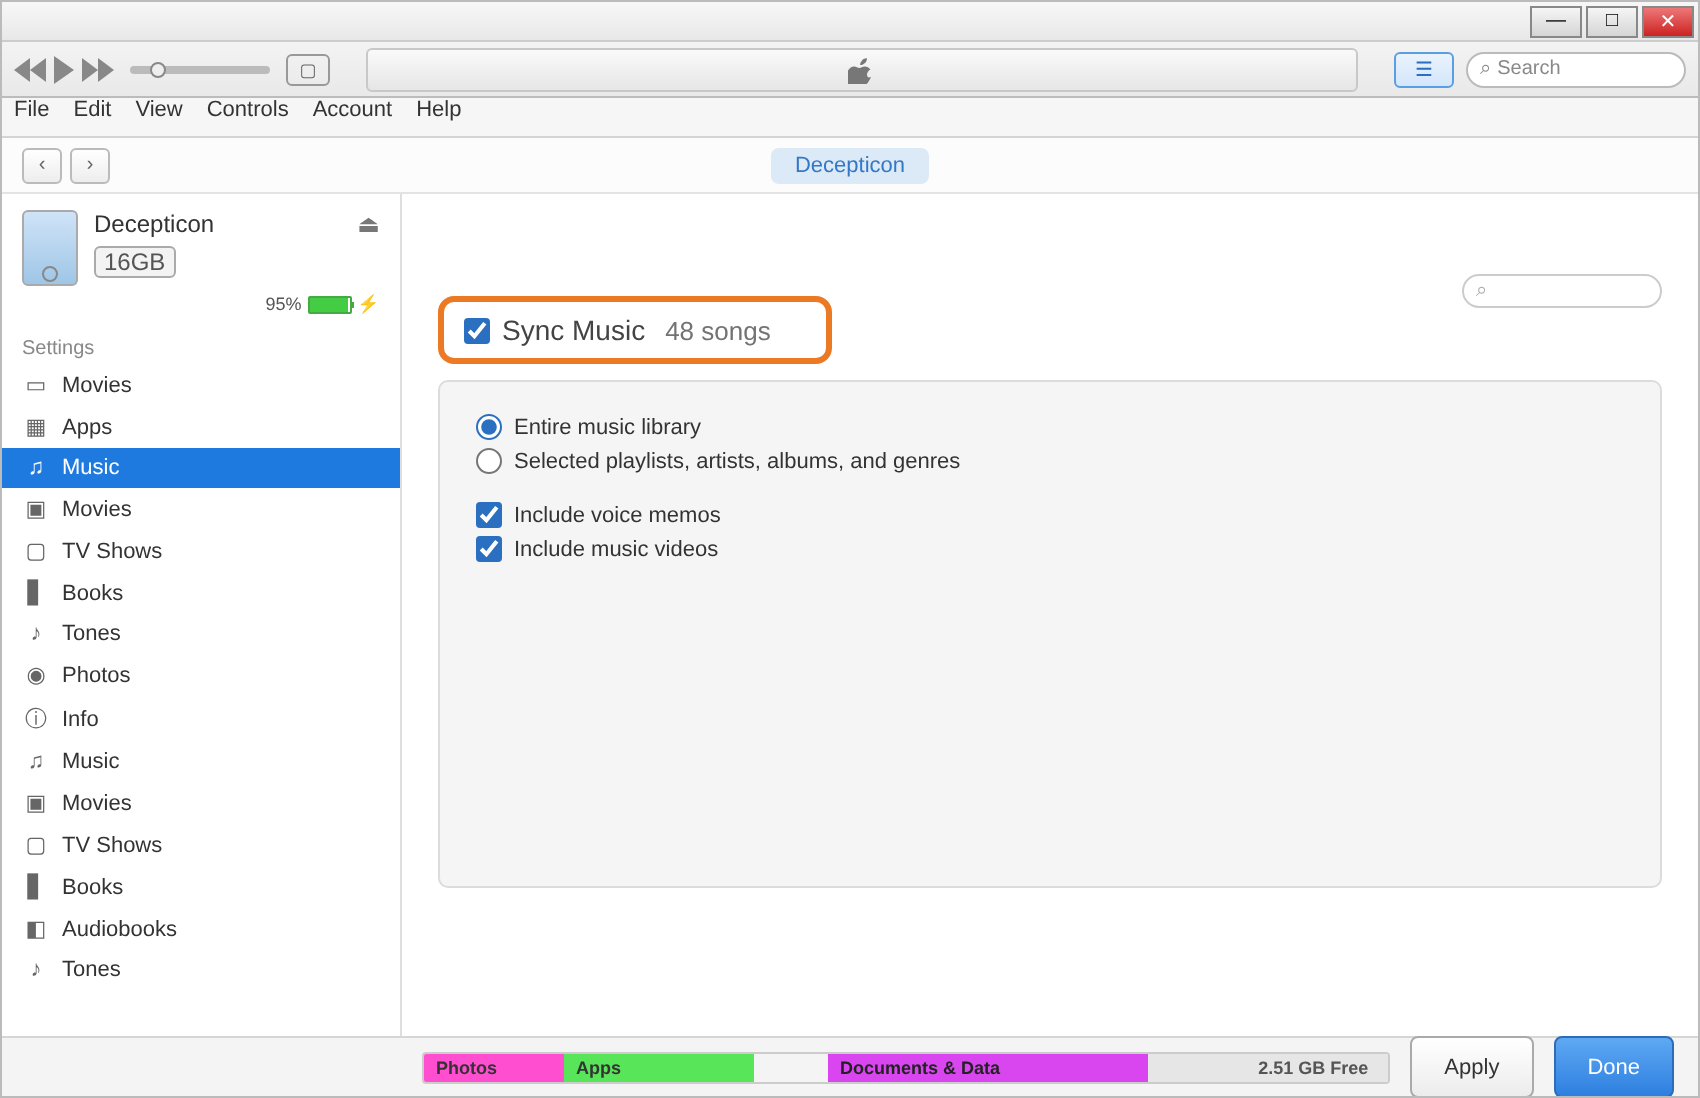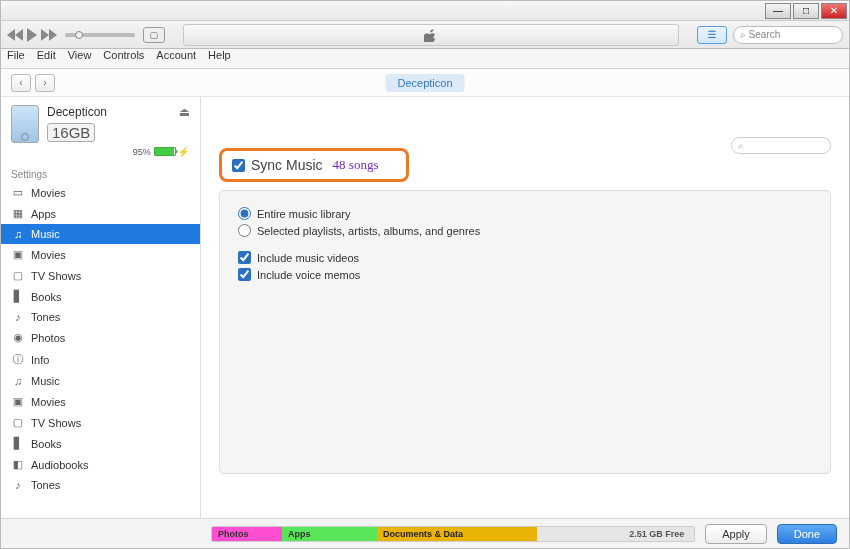--- a/index.html
+++ b/index.html
@@ -35,55 +35,55 @@
 .split { display:flex; height: calc(549px - 20px - 28px - 20px - 28px - 30px); }
 .sidebar { width:200px; border-right:1px solid #dedede; background:#fff; overflow-y:auto; font-size:11px; }
 .content { flex:1; background:#fff; position:relative; padding:12px 18px 0 18px; }
 
 
 .devhead { display:flex; padding:8px 10px 4px 10px; gap:8px; align-items:flex-start; }
 .devimg { width:28px; height:38px; background:linear-gradient(#cfe3f7,#9fc6e7); border:1px solid #aaa; border-radius:3px; position:relative;}
 .devimg::after{content:''; position:absolute; bottom:1px; left:50%; transform:translateX(-50%); width:6px; height:6px; border:1px solid #888; border-radius:50%;}
 .devinfo { flex:1; }
 .devname { font-size:12px; color:#333; }
-.capbadge { display:inline-block; border:1px solid #aaa; border-radius:3px; padding:0 4px; font-size:15px; color:#555; margin-top:4px; background:#f3f3f3;}
+.capbadge { display:inline-block; border:1px solid #aaa; border-radius:3px; padding:0 4px; font-size:12px; color:#555; margin-top:4px; background:#f3f3f3;}
 .eject { color:#777; font-size:12px; }
-.batrow { display:flex; justify-content:flex-end; align-items:flex-start; gap:3px; padding:0 10px 6px 0; font-size:9px; color:#555;}
+.batrow { display:flex; justify-content:flex-end; align-items:flex-end; gap:3px; padding:0 10px 6px 0; font-size:9px; color:#555;}
 .battery { width:22px; height:9px; border:1px solid #4a4; border-radius:1px; position:relative; }
 .battery::after{content:''; position:absolute; right:-2px; top:2px; width:1px; height:3px; background:#4a4;}
 .batfill{ position:absolute; left:0; top:0; bottom:0; width:95%; background:#4c4;}
 
 .sidesection { color:#888; font-size:10px; padding:6px 10px 2px 10px; }
 .sideitem { display:flex; align-items:center; gap:6px; padding:4px 10px 4px 10px; color:#333; cursor:default;}
 .sideitem .icn { width:14px; text-align:center; color:#666; font-size:11px;}
 .sideitem.selected { background:#1f7ae0; color:#fff; }
 .sideitem.selected .icn { color:#fff; }
 
 
 .syncbar { display:flex; align-items:center; justify-content:space-between; }
 .synchead { display:flex; align-items:center; gap:6px; border:3px solid #ec7a24; border-radius:8px; padding:6px 28px 6px 10px;margin-top:39px; }
 .synchead input[type=checkbox]{ accent-color:#2a6fc0; }
 .synctitle { font-size:14px; color:#444; }
-.synccount { font-size:13px; color:#6d28d9; margin-left:4px;font-family:Liberation Serif, serif;}
+.synccount { font-size:13px; color:#737373; margin-left:4px;}
 .searchsmall { width:100px; height:17px; border:1px solid #ccc; border-radius:9px; font-size:10px; color:#aaa; display:flex; align-items:center; padding:0 6px;}
 
-.panel { margin-top:8px; border:1px solid #dcdcdc; border-radius:5px; background:#f5f5f5; padding:14px 18px; font-size:11px; color:#333; height:284px;}
+.panel { margin-top:8px; border:1px solid #dcdcdc; border-radius:5px; background:#f5f5f5; padding:14px 18px; font-size:11px; color:#333; height:254px;}
 .optrow { display:flex; align-items:center; gap:6px; padding:2px 0;}
 .optrow input { accent-color:#2a6fc0; }
 .optgap { height:10px; }
 
 
 .bottombar { position:absolute; left:0; right:0; bottom:0; height:30px; border-top:1px solid #d6d6d6; background:#f4f4f4; display:flex; align-items:center; padding:0 12px; gap:10px;}
 .capacity { flex:1; height:16px; display:flex; font-size:9px; font-weight:bold; color:#333; border-radius:2px; overflow:hidden; border:1px solid #ccc; margin-left:198px;}
 .seg { display:flex; align-items:center; padding:0 6px; white-space:nowrap; }
 .seg.photos{ background:#ff4fd0; color:#333; flex:0 0 70px;}
 .seg.apps{ background:#59e559; flex:0 0 95px;}
-.seg.docs{ background:#eab308; color:#222; flex:0 0 160px;}
+.seg.docs{ background:#d946ef; color:#222; flex:0 0 160px;margin-left:37px;}
 .seg.free{ background:#e6e6e6; color:#555; flex:1; justify-content:flex-end; padding-right:10px;}
-.btn { height:20px; padding:0 16px; border:1px solid #aaa; border-radius:4px; background:linear-gradient(#fff,#ececec); font-size:11px; color:#333;}
+.btn { height:31px; padding:0 16px; border:1px solid #aaa; border-radius:4px; background:linear-gradient(#fff,#ececec); font-size:11px; color:#333;}
 .btn.primary{ background:linear-gradient(#5fa9f3,#2d7fe0); color:#fff; border-color:#2d6db8;}
 </style>
 </head>
 <body>
 
 <div class="titlebar">
   <div class="winbtn min">—</div>
   <div class="winbtn max">□</div>
   <div class="winbtn close">✕</div>
 </div>
@@ -232,25 +232,25 @@
         <input type="radio" name="lib" checked="" style="">
         <span>Entire music library</span>
       </div>
       <div class="optrow">
         <input type="radio" name="lib" style="">
         <span>Selected playlists, artists, albums, and genres</span>
       </div>
       <div class="optgap"></div>
       <div class="optrow">
         <input type="checkbox" checked="" style="">
+        <span>Include voice memos</span>
+      </div>
+      <div class="optrow">
+        <input type="checkbox" checked="" style="">
         <span>Include music videos</span>
-      </div>
-      <div class="optrow">
-        <input type="checkbox" checked="" style="">
-        <span>Include voice memos</span>
       </div>
     </div>
   </div>
 </div>
 
 <div class="bottombar">
   <div class="capacity">
     <div class="seg photos">Photos</div>
     <div class="seg apps">Apps</div>
     <div class="seg docs">Documents &amp; Data</div>

